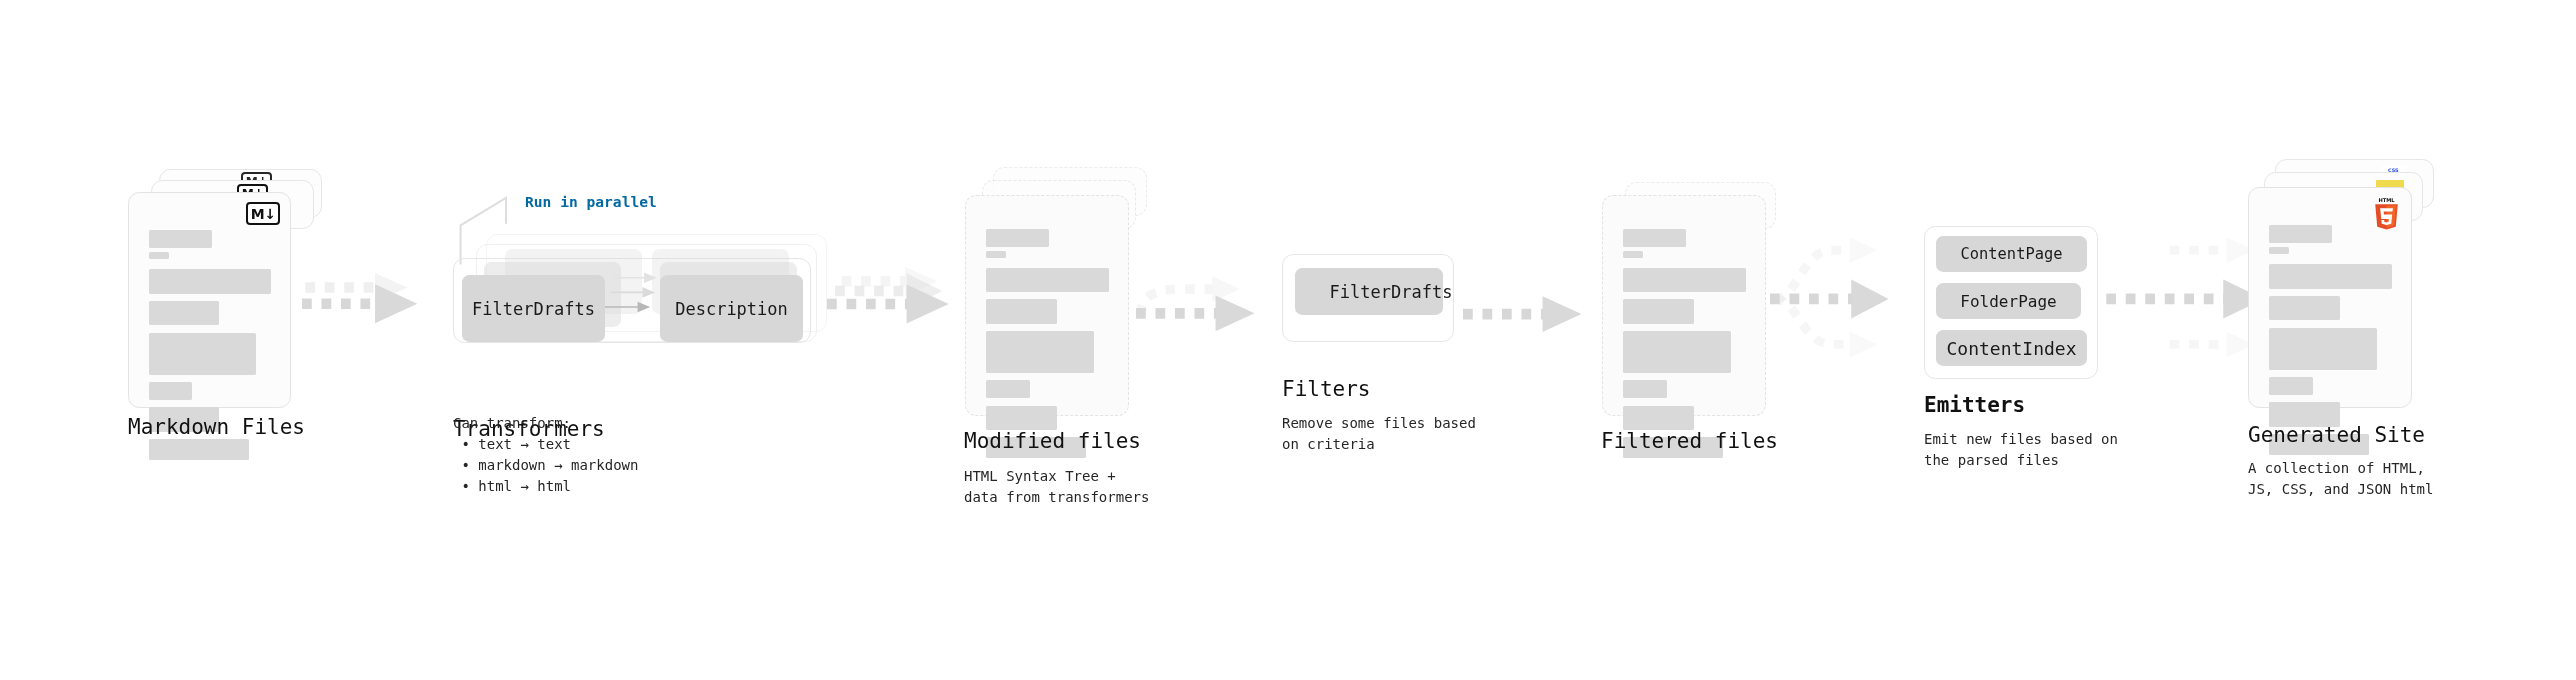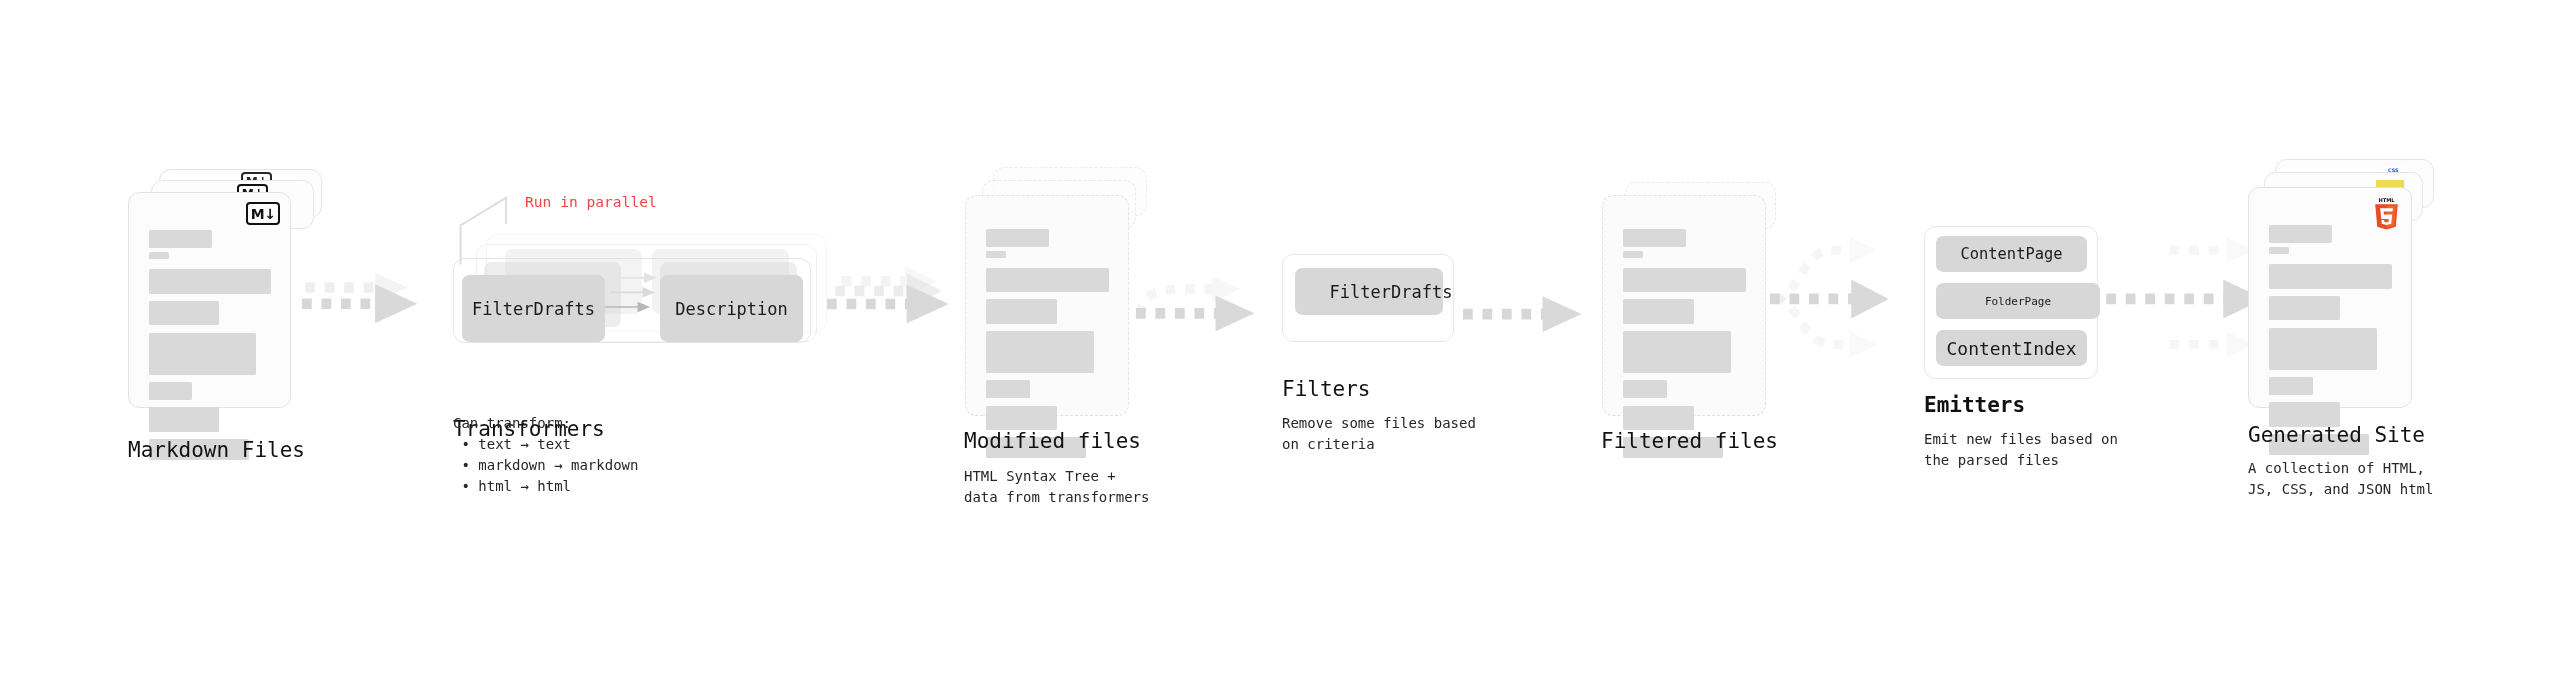--- a/index.html
+++ b/index.html
@@ -96,22 +96,23 @@
     position: absolute;
     font-size: 14px;
     line-height: 1.5;
     color: #262626;
     white-space: pre;
     font-family: "DejaVu Sans Mono", "Liberation Mono", monospace;
   }
   .parallel-label {
     position: absolute;
     font-size: 14.6px;
-    color: #ef4444;
+    color: #0369a1;
     white-space: nowrap;
+    font-weight: bold;
   }
   svg { position: absolute; overflow: visible; }
 </style>
 </head>
 <body>
 
 <div id="stage">
 
   <div class="node">
     <div class="ghost" style="left:159px; top:169px; width:163px; height:49px;"></div>
@@ -127,21 +128,21 @@
         <div class="ln s"></div>
         <div class="ln b1"></div>
         <div class="ln b2"></div>
         <div class="ln b3"></div>
         <div class="ln b4"></div>
         <div class="ln b5"></div>
         <div class="ln b6"></div>
       </div>
     </div>
 
-    <div class="title" style="left:128px; top:438px;text-align:right;">Markdown Files</div>
+    <div class="title" style="left:128px; top:415px;text-align:right;">Markdown Files</div>
   </div>
 
   <svg style="left:302px; top:268px;" width="138" height="65" viewBox="0 0 170 80">
     <g opacity="0.45">
       <line x1="4" y1="24" x2="92" y2="24" stroke="#dcdcdc" stroke-width="13" stroke-dasharray="12 12"></line>
       <polygon points="90,6 130,24 90,42" fill="#e6e6e6"></polygon>
     </g>
     <g opacity="1">
       <line x1="0" y1="44" x2="92" y2="44" stroke="#d7d7d7" stroke-width="13" stroke-dasharray="12 12"></line>
       <polygon points="90,20 142,44 90,68" fill="#d9d9d9"></polygon>
@@ -285,21 +286,21 @@
     <g opacity="1">
       <line x1="-4" y1="86" x2="98" y2="86" stroke="#d7d7d7" stroke-width="13" stroke-dasharray="12 12"></line>
       <polygon points="96,62 142,86 96,110" fill="#d9d9d9"></polygon>
     </g>
   </svg>
 
   <div class="node">
     <div class="gbox" style="left:1924px; top:226px; width:174px; height:153px;"></div>
 
     <div class="pill" style="left:1936px; top:236px; width:151px; height:36px; font-size:15.4px;">ContentPage</div>
-    <div class="pill" style="left:1936px; top:283px; width:164px; height:36px; font-size:11px;">FolderPage</div>
+    <div class="pill" style="left:1936px; top:283px; width:145px; height:36px; font-size:16px;">FolderPage</div>
     <div class="pill" style="left:1936px; top:330px; width:151px; height:36px; font-size:18px;">ContentIndex</div>
 
     <div class="title" style="left:1924px; top:393px;font-weight:bold;">Emitters</div>
     <div class="sub" style="left:1924px; top:429px;">Emit new files based on
 the parsed files</div>
   </div>
 
   <svg style="left:2106px; top:229px;" width="163" height="130" viewBox="0 0 200 160">
     <g opacity="0.30">
       <line x1="78" y1="26" x2="150" y2="26" stroke="#e2e2e2" stroke-width="11" stroke-dasharray="12 12"></line>

